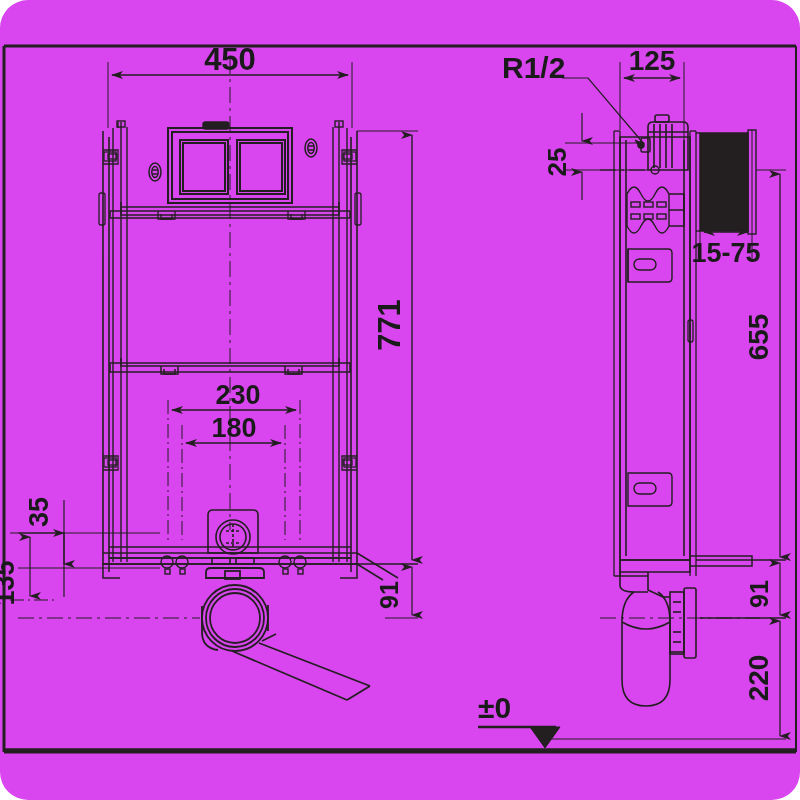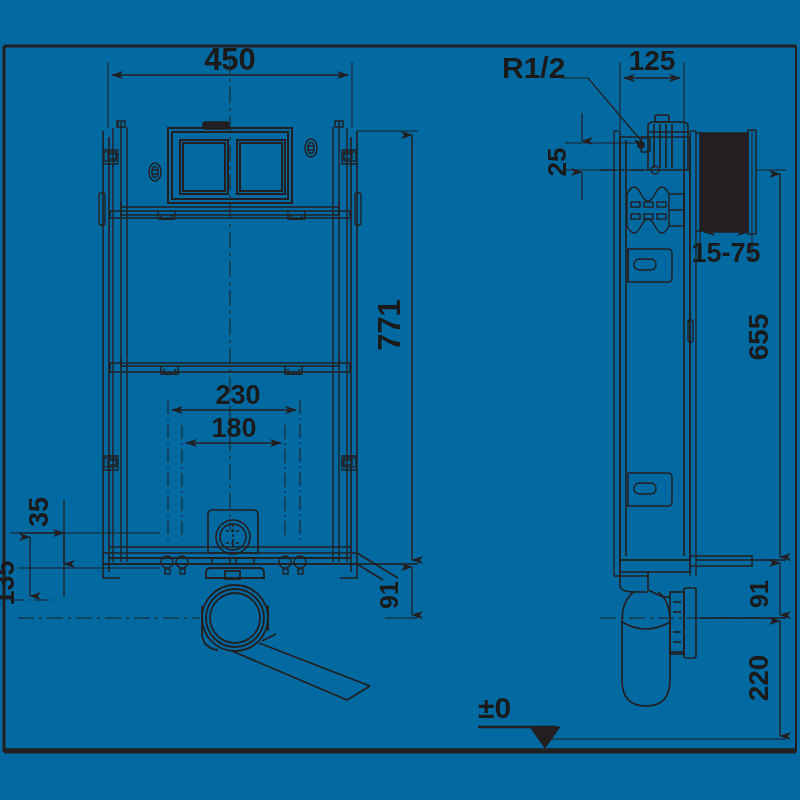--- a/index.html
+++ b/index.html
@@ -1,17 +1,17 @@
 <!DOCTYPE html>
 <html><head>
 <meta charset="utf-8">
 <style>
   html,body{margin:0;padding:0;background:#fff;}
   body{width:800px;height:800px;font-family:"Liberation Sans",sans-serif;}
-  #stage{position:relative;width:800px;height:800px;overflow:hidden;background:#0369a1;}
+  #stage{position:relative;width:800px;height:800px;overflow:hidden;background:#d946ef;border-radius:28px;}
   #stage svg{position:absolute;left:0;top:0;}
   .dimtext{font-family:"Liberation Sans",sans-serif;font-weight:bold;fill:#1a1a1a;}
 </style>
 </head>
 <body>
 
 <div id="stage">
 
 <svg width="800" height="800" viewBox="0 0 800 800">
   <defs>

